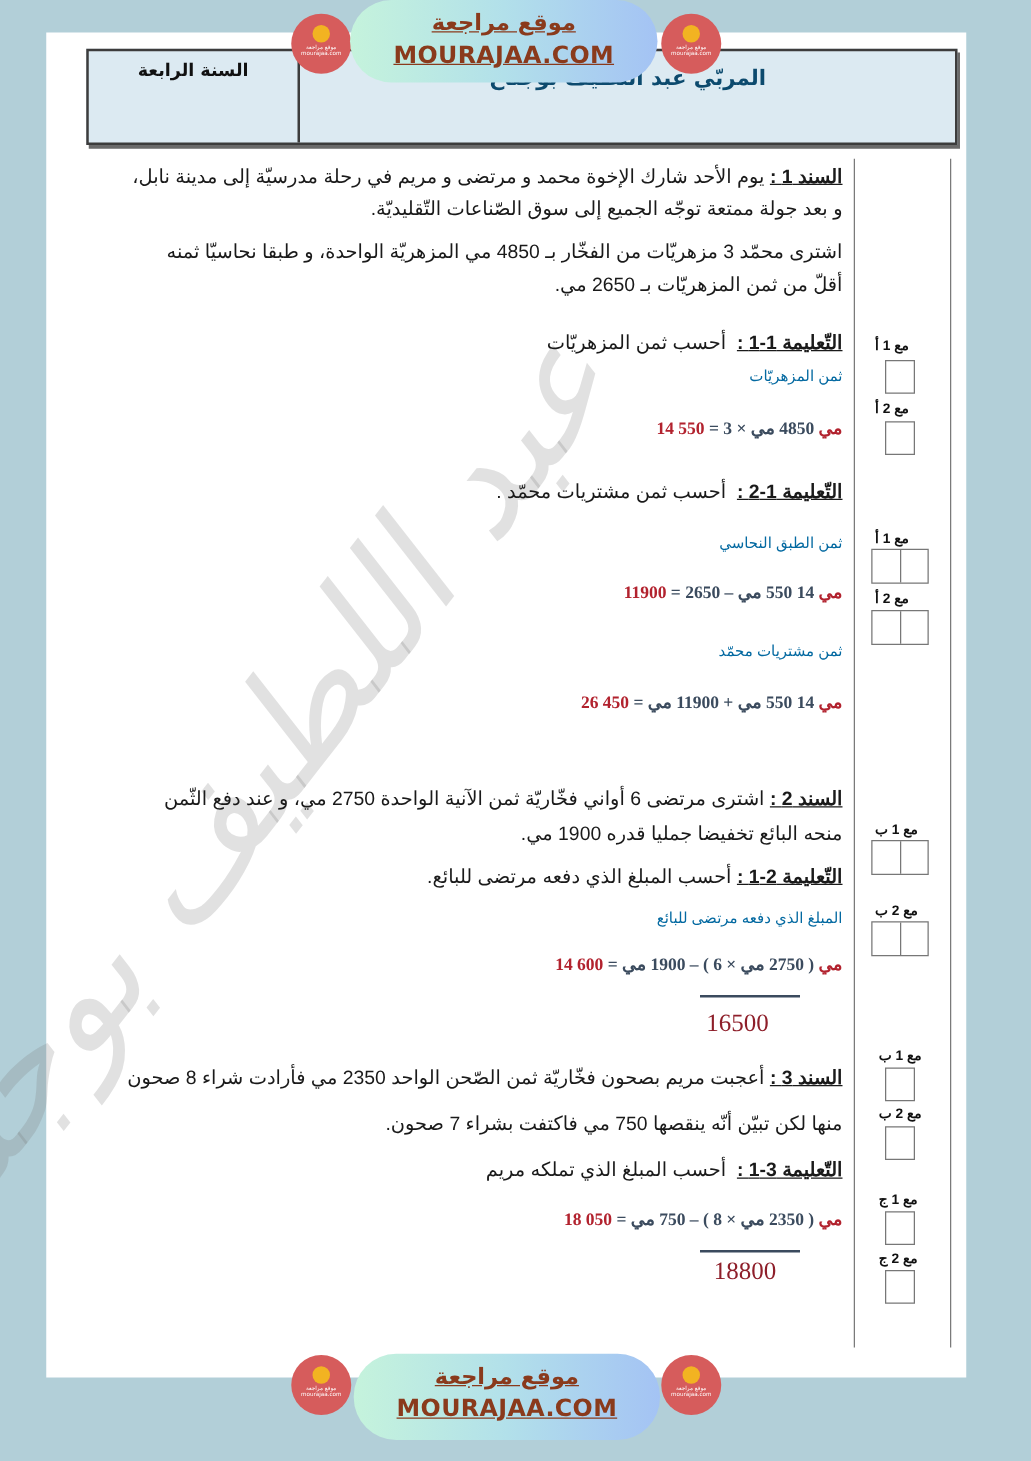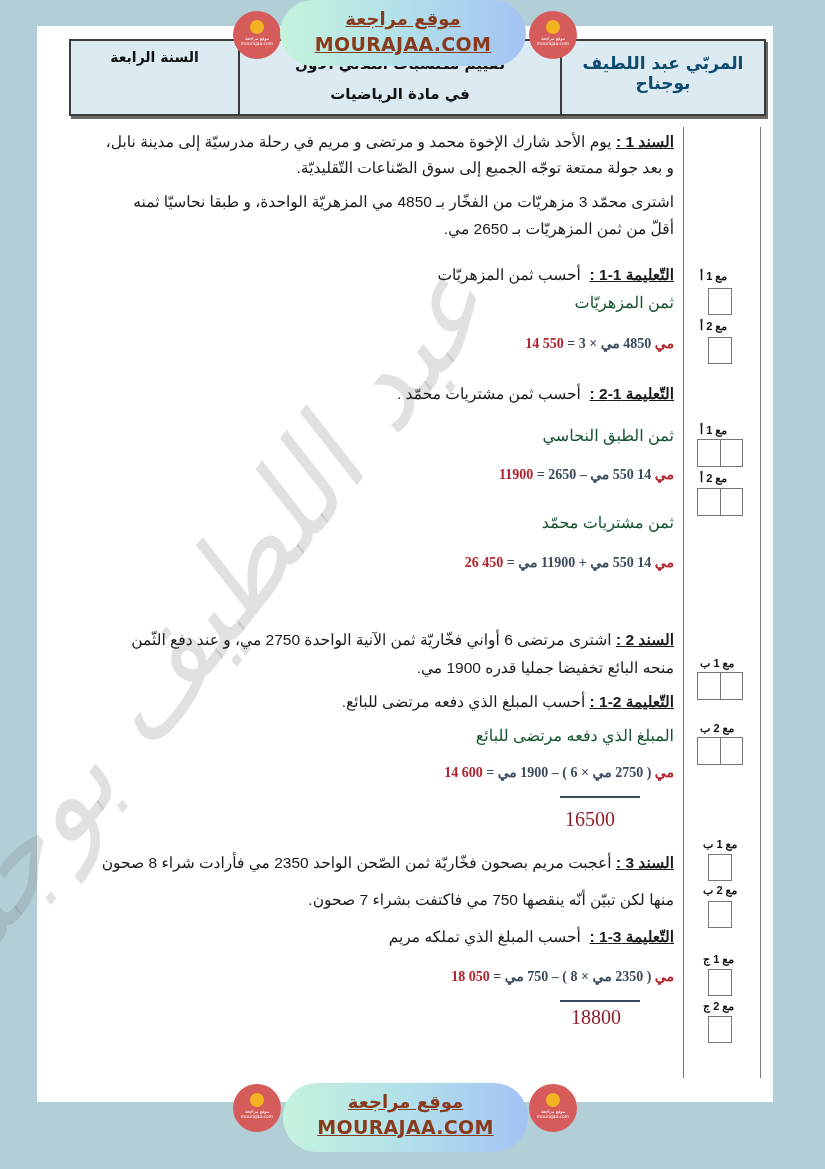--- a/index.html
+++ b/index.html
@@ -40,21 +40,21 @@
   .wm {
     position: absolute; left: 120px; top: 380px; width: 520px; height: 330px;
     transform: rotate(-52deg);
     font-family: "DejaVu Serif", serif; font-size: 118px; color: rgba(120,120,120,0.22);
     direction: rtl; white-space: nowrap; pointer-events: none; font-style: italic;
   }
 
   
   .txt { position: absolute; direction: rtl; text-align: right; right: 151px; font-family: "Liberation Sans", sans-serif; color: #1a1a1a; font-size: 15.5px; line-height: 1; white-space: nowrap; }
   .lbl { font-weight: bold; text-decoration: underline; }
-  .ans { color: #14532d; font-size: 16px; }
+  .ans { color: #0369a1; font-size: 12px; }
   .eq { font-family: Liberation Serif, serif; font-size: 14px; color: #3b4b5e; font-weight: bold; direction: ltr; }
   .red { color: #b2222e; }
   .brace { position:absolute; height: 10px; border-bottom: 2px solid #3b4b5e; border-left: 0; }
   .sub { position: absolute; font-family: "Liberation Serif", serif; font-weight: normal; font-size: 20px; color: #8e1f2a; }
 
   
   .crit { position: absolute; direction: rtl; font-size: 11px; font-weight: bold; color: #111; font-family: "Liberation Sans", sans-serif; }
   .box { position: absolute; border: 1px solid #777; background: #fff; }
   .box.two::after { content:""; position:absolute; left:50%; top:0; bottom:0; border-left:1px solid #777; }
 
@@ -75,24 +75,20 @@
 </style>
 </head>
 <body>
 
 <div class="page"></div>
 
 <div class="hdr">
   <div class="cell c-year">
       <span>السنة الرابعة</span>
     </div>
-  <div class="cell c-title">
-    <span class="l1">تقييم مكتسبات الثلاثي الأول</span>
-    <span class="l2">في مادة الرياضيات</span>
-  </div>
   <div class="cell c-teacher">
       <span>المربّي عبد اللطيف بوجناح</span>
     </div>
 </div>
 
 <div class="vline vl-left"></div>
 <div class="vline vl-right"></div>
 
 <div class="wm">عبد اللطيف بوجناح</div>
 

